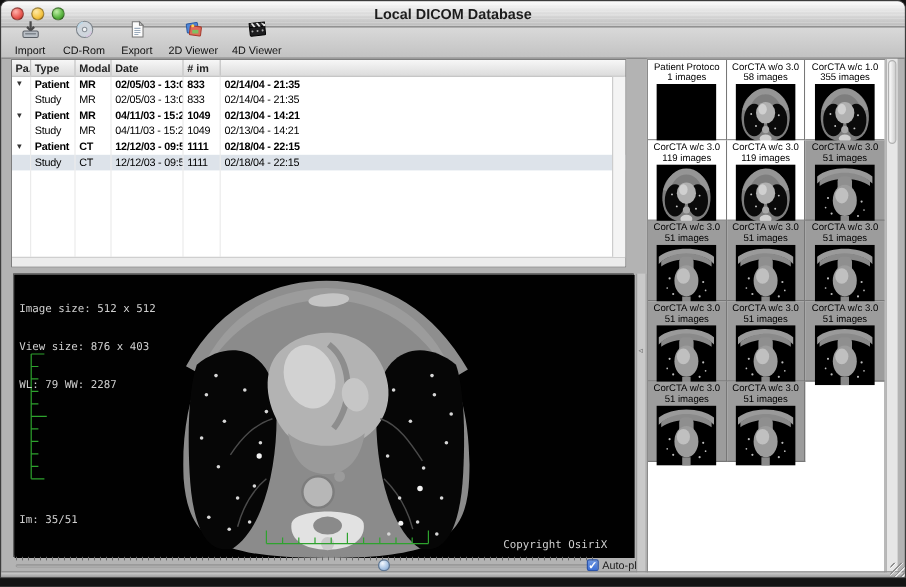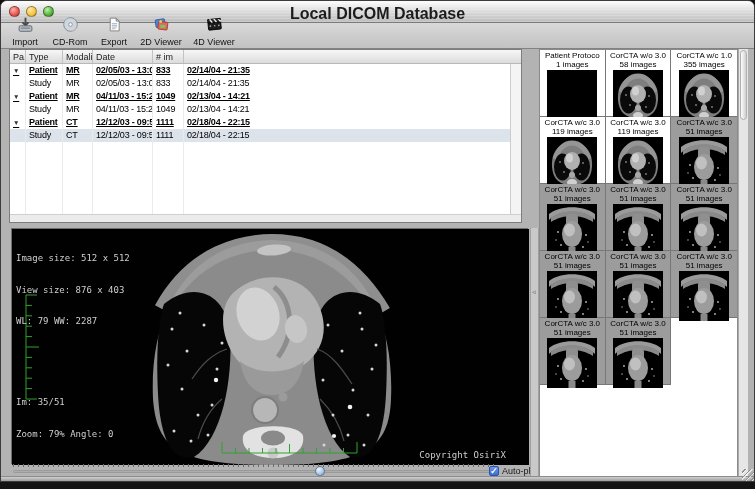--- a/index.html
+++ b/index.html
@@ -6,44 +6,44 @@
   *{box-sizing:border-box;}
   body{font-family:"Liberation Sans",sans-serif;-webkit-font-smoothing:antialiased;}
 
   .window{position:relative;width:755px;height:482px;background:#b3b3b3;
     border-radius:7px 7px 0 0;overflow:hidden;border:1px solid #3c3c3c;box-shadow:0 2px 8px rgba(0,0,0,.6);}
 
   
   .titlebar{position:absolute;left:0;top:0;width:100%;height:22px;
     background:repeating-linear-gradient(0deg,rgba(255,255,255,.18) 0 1px,rgba(0,0,0,0) 1px 3px),
       linear-gradient(#fdfdfd,#d8d8d8 55%,#bdbdbd);border-bottom:1px solid #7b7b7b;}
-  .title{position:absolute;left:0;right:0;top:4px;text-align:center;font-size:16px;font-weight:bold;color:#1c1c1c;}
+  .title{position:absolute;left:0;right:0;top:4px;text-align:center;font-size:12px;font-weight:bold;color:#1c1c1c;}
   .lights{position:absolute;left:8px;top:5px;display:flex;gap:6px;}
   .light{width:11px;height:11px;border-radius:50%;border:1px solid rgba(0,0,0,.35);}
   .light.red{background:radial-gradient(circle at 35% 30%,#ffb3ac,#e8564f 60%,#b03a33);}
   .light.yellow{background:radial-gradient(circle at 35% 30%,#ffeaa8,#f5c441 60%,#c2912a);}
   .light.green{background:radial-gradient(circle at 35% 30%,#c2f0a9,#57b33e 60%,#3c8428);}
 
   
   .toolbar{position:absolute;left:0;top:22px;width:100%;height:26px;
     background:linear-gradient(#d9d9d9,#c2c2c2);border-bottom:1px solid #828282;
     display:flex;align-items:flex-end;padding:0 0 1px 5px;gap:5px;}
   .tb-item{display:flex;flex-direction:column;align-items:center;width:44px;cursor:default;}
   .tb-item svg{width:17px;height:17px;display:block;}
   .tb-label{font-size:9px;color:#111;white-space:nowrap;line-height:9px;margin-top:5px;}
 
   
   .dbtable{position:absolute;left:8px;top:48px;width:513px;height:174px;background:#fff;
     border:1px solid #7d7d7d;display:flex;flex-direction:column;font-size:9px;}
   .cols{display:grid;grid-template-columns:16px 37px 30px 60px 31px 1fr;}
-  .thead{height:14px;background:linear-gradient(#f7f7f7,#dcdcdc);border-bottom:1px solid #b8b8b8;color:#222;}
+  .thead{height:14px;background:linear-gradient(#f7f7f7,#dcdcdc);border-bottom:1px solid #b8b8b8;color:#222;font-weight:bold;}
   .th{padding:2px 0 0 3px;border-right:1px solid #c3c3c3;white-space:nowrap;overflow:hidden;}
   .tr{height:13px;line-height:13px;color:#000;}
   .tr .td{padding-left:3px;border-right:1px solid #ebebeb;white-space:nowrap;overflow:hidden;letter-spacing:-0.2px;}
-  .tr.patient{font-weight:bold;text-decoration:underline;}
+  .tr.patient{font-weight:bold;}
   .tr.selected{background:#dde3ea;}
   .disc{font-size:6.5px;color:#333;vertical-align:1px;font-weight:normal;}
   .t-fill{flex:1;}
   .t-fill .td{border-right:1px solid #ebebeb;height:100%;}
   .t-hbar{height:8px;background:#ececec;border-top:1px solid #cfcfcf;}
   .t-vbar{position:absolute;right:0;top:14px;bottom:8px;width:11px;background:#f4f4f4;border-left:1px solid #ccc;}
 
   
   .viewer{position:absolute;left:10px;top:227px;width:517px;height:236px;background:#010101;border:1px solid #6e6e6e;}
   .viewer svg.ct{position:absolute;left:0;top:0;}
@@ -326,21 +326,20 @@
         <line x1="331.5" y1="224" x2="331.5" y2="219"></line>
       </g>
     </svg>
     <div class="ovl tl">
       <div>Image size: 512 x 512</div>
       <div>View size: 876 x 403</div>
       <div>WL: 79 WW: 2287</div>
     </div>
     <div class="ovl bl">
       <div>Im: 35/51</div>
-      <div>Zoom: 79% Angle: 0</div>
     </div>
     <div class="ovl br">Copyright OsiriX</div>
   </div>
 
   <div class="playbar">
     <div class="ticks"></div>
     <div class="groove"></div>
     <div class="sthumb" style="left: calc(57.96% + 2px);"></div>
     <div class="autoplay">
       <span class="cbx">✓</span>

